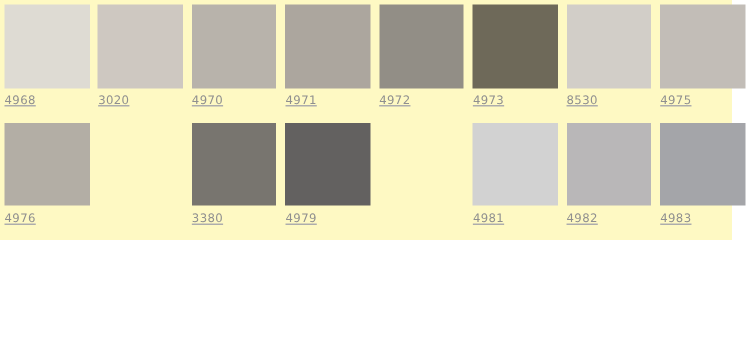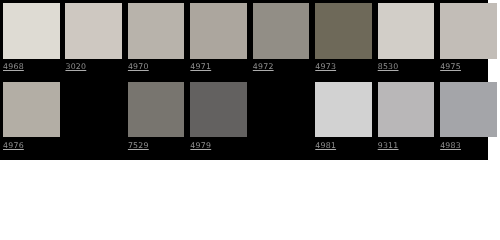--- a/index.html
+++ b/index.html
@@ -10,21 +10,21 @@
     height: 160px;
     background: #ffffff;
     font-family: "DejaVu Sans", sans-serif;
     -webkit-font-smoothing: antialiased;
     overflow: hidden;
   }
   .palette-grid {
     position: relative;
     width: 488px;
     height: 160px;
-    background: #000000;
+    background: #fef9c3;
   }
   .swatch-cell {
     position: absolute;
     width: 56.5px;
     height: 68px;
   }
   .swatch-chip {
     width: 56.5px;
     height: 55.7px;
   }
@@ -77,31 +77,31 @@
   <div class="swatch-cell" style="left:440.15px;top:2.9px">
     <div class="swatch-chip" style="background-color: rgb(194, 189, 183);"></div>
     <a class="swatch-label">4975</a>
   </div>
   <div class="swatch-cell" style="left:3.0px;top:81.8px">
     <div class="swatch-chip" style="background-color: rgb(179, 174, 165);"></div>
     <a class="swatch-label">4976</a>
   </div>
   <div class="swatch-cell" style="left:127.9px;top:81.8px">
     <div class="swatch-chip" style="background-color: rgb(120, 117, 111);"></div>
-    <a class="swatch-label">7529</a>
+    <a class="swatch-label">3380</a>
   </div>
   <div class="swatch-cell" style="left:190.35px;top:81.8px">
     <div class="swatch-chip" style="background-color: rgb(99, 97, 96);"></div>
     <a class="swatch-label">4979</a>
   </div>
   <div class="swatch-cell" style="left:315.25px;top:81.8px">
     <div class="swatch-chip" style="background-color: rgb(210, 210, 210);"></div>
     <a class="swatch-label">4981</a>
   </div>
   <div class="swatch-cell" style="left:377.7px;top:81.8px">
     <div class="swatch-chip" style="background-color: rgb(185, 183, 184);"></div>
-    <a class="swatch-label">9311</a>
+    <a class="swatch-label">4982</a>
   </div>
   <div class="swatch-cell" style="left:440.15px;top:81.8px">
     <div class="swatch-chip" style="background-color: rgb(164, 165, 169);"></div>
     <a class="swatch-label">4983</a>
   </div>
 </div>
 
 </body></html>

